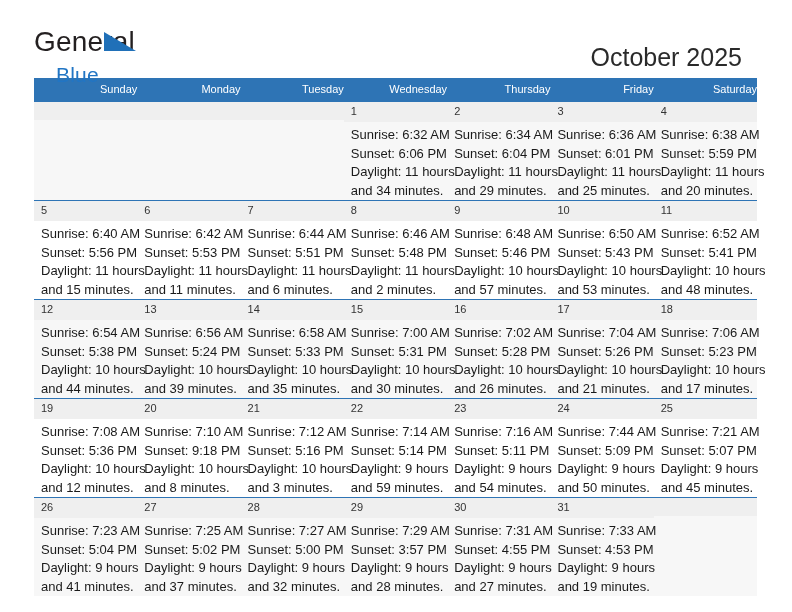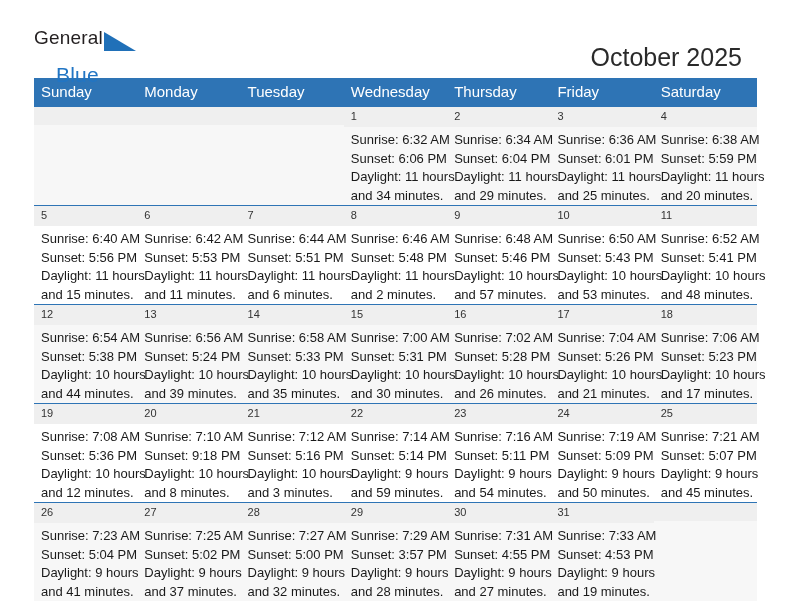--- a/index.html
+++ b/index.html
@@ -36,21 +36,21 @@
   .logo {
     position: relative;
     width: 110px;
     height: 48px;
     flex: none;
   }
   .logo-general {
     position: absolute;
     left: 0;
     top: 0;
-    font-size: 19px;
+    font-size: 28px;
     letter-spacing: .2px;
     color: #231f20;
     line-height: 1;
   }
   .logo-blue {
     position: absolute;
     left: 22px;
     top: 36px;
     font-size: 21px;
     letter-spacing: .2px;
@@ -90,22 +90,22 @@
   .calendar {
     width: 723px;
     border-collapse: collapse;
     table-layout: fixed;
     margin-top: 8px;
   }
   .calendar th {
     background: #2e74b5;
     color: #ffffff;
     font-weight: normal;
-    font-size: 15px;
-    text-align: left;
+    font-size: 11px;
+    text-align: right;
     padding: 5px 0 5px 7px;
     line-height: 1.2;
     border: none;
   }
   .calendar td {
     vertical-align: top;
     padding: 0;
     border-top: 1px solid #2e74b5;
     height: 90px;
     background: #ffffff;
@@ -389,21 +389,21 @@
             <div class="details">
               <div>Sunrise: 7:16 AM</div>
               <div>Sunset: 5:11 PM</div>
               <div>Daylight: 9 hours</div>
               <div>and 54 minutes.</div>
             </div>
           </td>
           <td class="">
             <div class="daynum">24</div>
             <div class="details">
-              <div>Sunrise: 7:19 AM</div>
+              <div>Sunrise: 7:44 AM</div>
               <div>Sunset: 5:09 PM</div>
               <div>Daylight: 9 hours</div>
               <div>and 50 minutes.</div>
             </div>
           </td>
           <td class="">
             <div class="daynum">25</div>
             <div class="details">
               <div>Sunrise: 7:21 AM</div>
               <div>Sunset: 5:07 PM</div>

